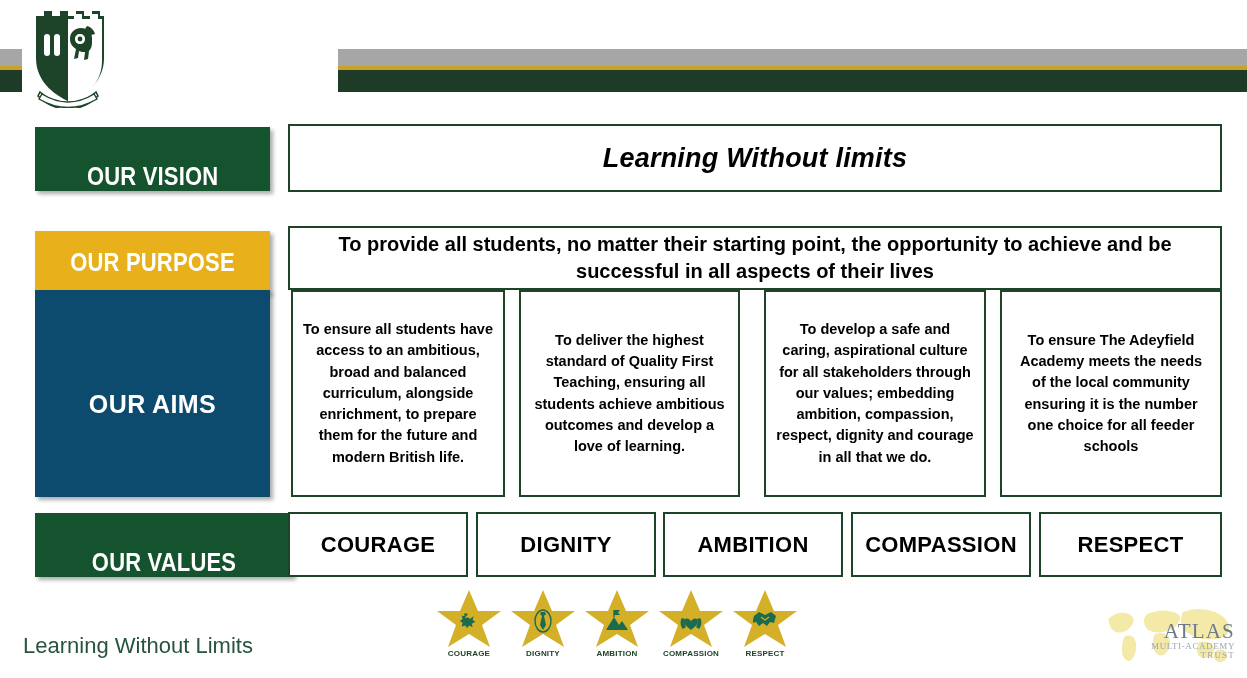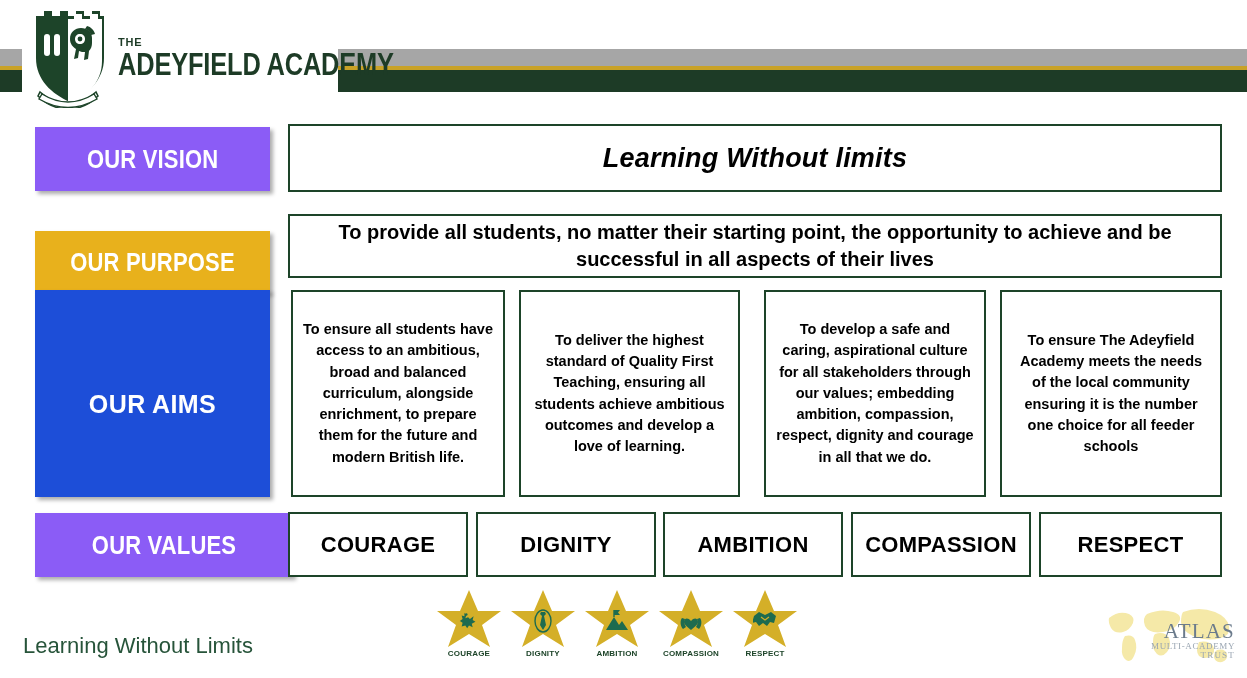--- a/index.html
+++ b/index.html
@@ -87,23 +87,23 @@
     color: #ffffff;
     box-shadow: 3px 3px 4px rgba(0,0,0,0.33);
   }
   .label-text-condensed {
     font-weight: bold;
     font-size: 25px;
     letter-spacing: 0.2px;
     transform: scaleX(0.88);
     white-space: nowrap;
   }
-  .green-bg { background: #8b5cf6; }
+  .green-bg { background: #14532d; align-items: flex-end; }
   .gold-bg  { background: #e8b11c; }
-  .gray-bg  { background: #1d4ed8; }
+  .gray-bg  { background: #0c4a6e; }
 
   .content-box {
     position: absolute;
     box-sizing: border-box;
     border: 2px solid #1d4429;
     background: #ffffff;
     display: flex;
     align-items: center;
     justify-content: center;
     text-align: center;
@@ -229,37 +229,33 @@
     <rect x="30" y="26" width="6" height="22" rx="3" fill="#ffffff"></rect>
     <g fill="#1d4429">
       <path d="M68 30 c0 -6 -5 -10 -11 -10 c-6 0 -11 4 -11 11 c0 5 3 8 6 10 l-2 10 l4 -1 l1 -7 c2 1 4 1 6 1 l-1 8 l4 -1 l1 -8 c2 -2 3 -5 3 -8 z"></path>
       <path d="M56 26 c-3 0 -5 2 -5 5 c0 3 2 5 5 5 c3 0 5 -2 5 -5 c0 -3 -2 -5 -5 -5 z" fill="#ffffff"></path>
       <circle cx="56" cy="31" r="2.4" fill="#1d4429"></circle>
       <path d="M63 18 c4 1 7 4 8 8 l-4 1 c-1 -3 -3 -5 -6 -6 z"></path>
     </g>
     <path d="M16 84 c10 9 20 12 28 12 c8 0 18 -3 28 -12 l2 4 c-10 10 -21 13 -30 13 c-9 0 -20 -3 -30 -13 z" fill="none" stroke="#1d4429" stroke-width="1.6"></path>
     <path d="M18 86 q26 16 52 0 l3 5 q-29 17 -58 0 z" fill="#ffffff" stroke="#1d4429" stroke-width="1.4"></path>
   </svg>
-  <div class="logo-words">
-    <div class="logo-the">THE</div>
-    <div class="logo-name">ADEYFIELD ACADEMY</div>
-  </div>
 </div>
 
 <div class="label-box green-bg" style="left:35px; top:127px; width:235px; height:64px;">
   <span class="label-text-condensed">OUR VISION</span>
 </div>
 <div class="content-box" style="left:288px; top:124px; width:934px; height:68px;">
   <span class="vision-text">Learning Without limits</span>
 </div>
 
 <div class="label-box gold-bg" style="left:35px; top:212px; width:235px; height:62px;margin-top:19px;">
   <span class="label-text-condensed">OUR PURPOSE</span>
 </div>
-<div class="content-box" style="left:288px; top:214px; width:934px; height:64px;">
+<div class="content-box" style="left:288px; top:226px; width:934px; height:64px;">
   <span class="purpose-text">To provide all students, no matter their starting point, the opportunity to achieve and be successful in all aspects of their lives</span>
 </div>
 
 <div class="label-box gray-bg" style="left:35px; top:290px; width:235px; height:207px;">
   <span style="font-weight:bold; font-size:25px; letter-spacing:0.4px; margin-top:22px;">OUR AIMS</span>
 </div>
 <div class="content-box" style="left:291px; top:290px; width:214px; height:207px;">
   <span class="aim-text">To ensure all students have access to an ambitious, broad and balanced curriculum, alongside enrichment, to prepare them for the future and modern British life.</span>
 </div>
 <div class="content-box" style="left:519px; top:290px; width:221px; height:207px;">

